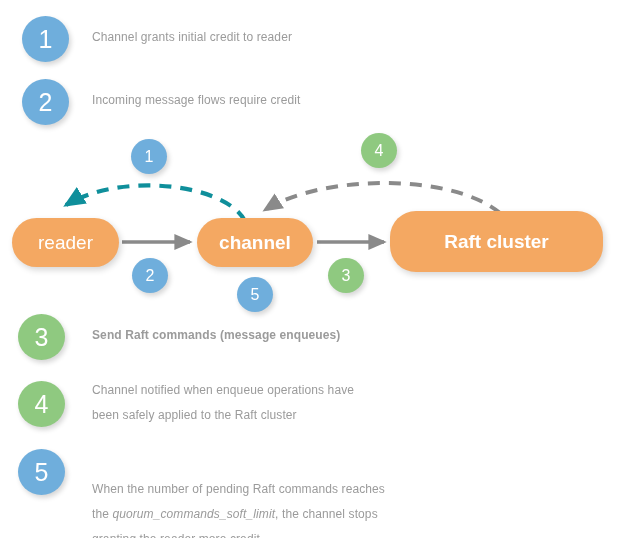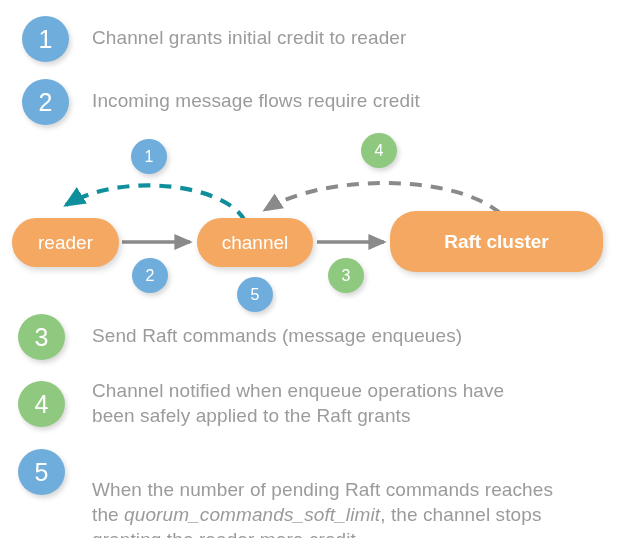--- a/index.html
+++ b/index.html
@@ -36,21 +36,21 @@
     font-size: 25px;
   }
   .badge.small {
     width: 36px;
     height: 35px;
     font-size: 16px;
   }
   .legend-text {
     position: absolute;
     color: #9b9b9b;
-    font-size: 19px;
+    font-size: 12px;
     line-height: 25px;
     letter-spacing: 0.1px;
     white-space: pre-line;
   }
   .legend-text em {
     font-style: italic;
   }
 
   
   .node {
@@ -121,34 +121,34 @@
   <div class="badge small" style="left:132px; top:258px; background:#6faedc; z-index:4;">2</div>
 
   <div class="badge small" style="left:237px; top:277px; background:#6faedc; z-index:4;">5</div>
 
   <div class="badge small" style="left:328px; top:258px; background:#8fc980; z-index:4;">3</div>
 
   <div class="node" style="left:12px; top:218px; width:107px; height:49px;text-align:right;">
     <span>reader</span>
   </div>
 
-  <div class="node" style="left:197px; top:218px; width:116px; height:49px;">
+  <div class="node" style="left:197px; top:218px; width:116px; height:49px;font-weight:bold;">
     <span>channel</span>
   </div>
 
   <div class="node" style="left:390px; top:211px; width:213px; height:61px;font-weight:bold;">
     <span>Raft cluster</span>
   </div>
 
   <div class="badge big" style="left:18px; top:314px; background:#8fc980;">3</div>
-  <div class="legend-text" style="left:92px; top:323px;">Send Raft commands (message enqueues)</div>
+  <div class="legend-text" style="left:92px; top:323px;font-weight:bold;">Send Raft commands (message enqueues)</div>
 
   <div class="badge big" style="left:18px; top:381px; background:#8fc980;">4</div>
   <div class="legend-text" style="left:92px; top:378px;">Channel notified when enqueue operations have
-been safely applied to the Raft grants</div>
+been safely applied to the Raft cluster</div>
 
   <div class="badge big" style="left:18px; top:449px; background:#6faedc;">5</div>
   <div class="legend-text" style="left:92px; top:452px;">
     <span>When the number of pending Raft commands reaches
 the </span><em>quorum_commands_soft_limit</em><span>, the channel stops
 granting the reader more credit.</span>
   </div>
 
 </div>
 

